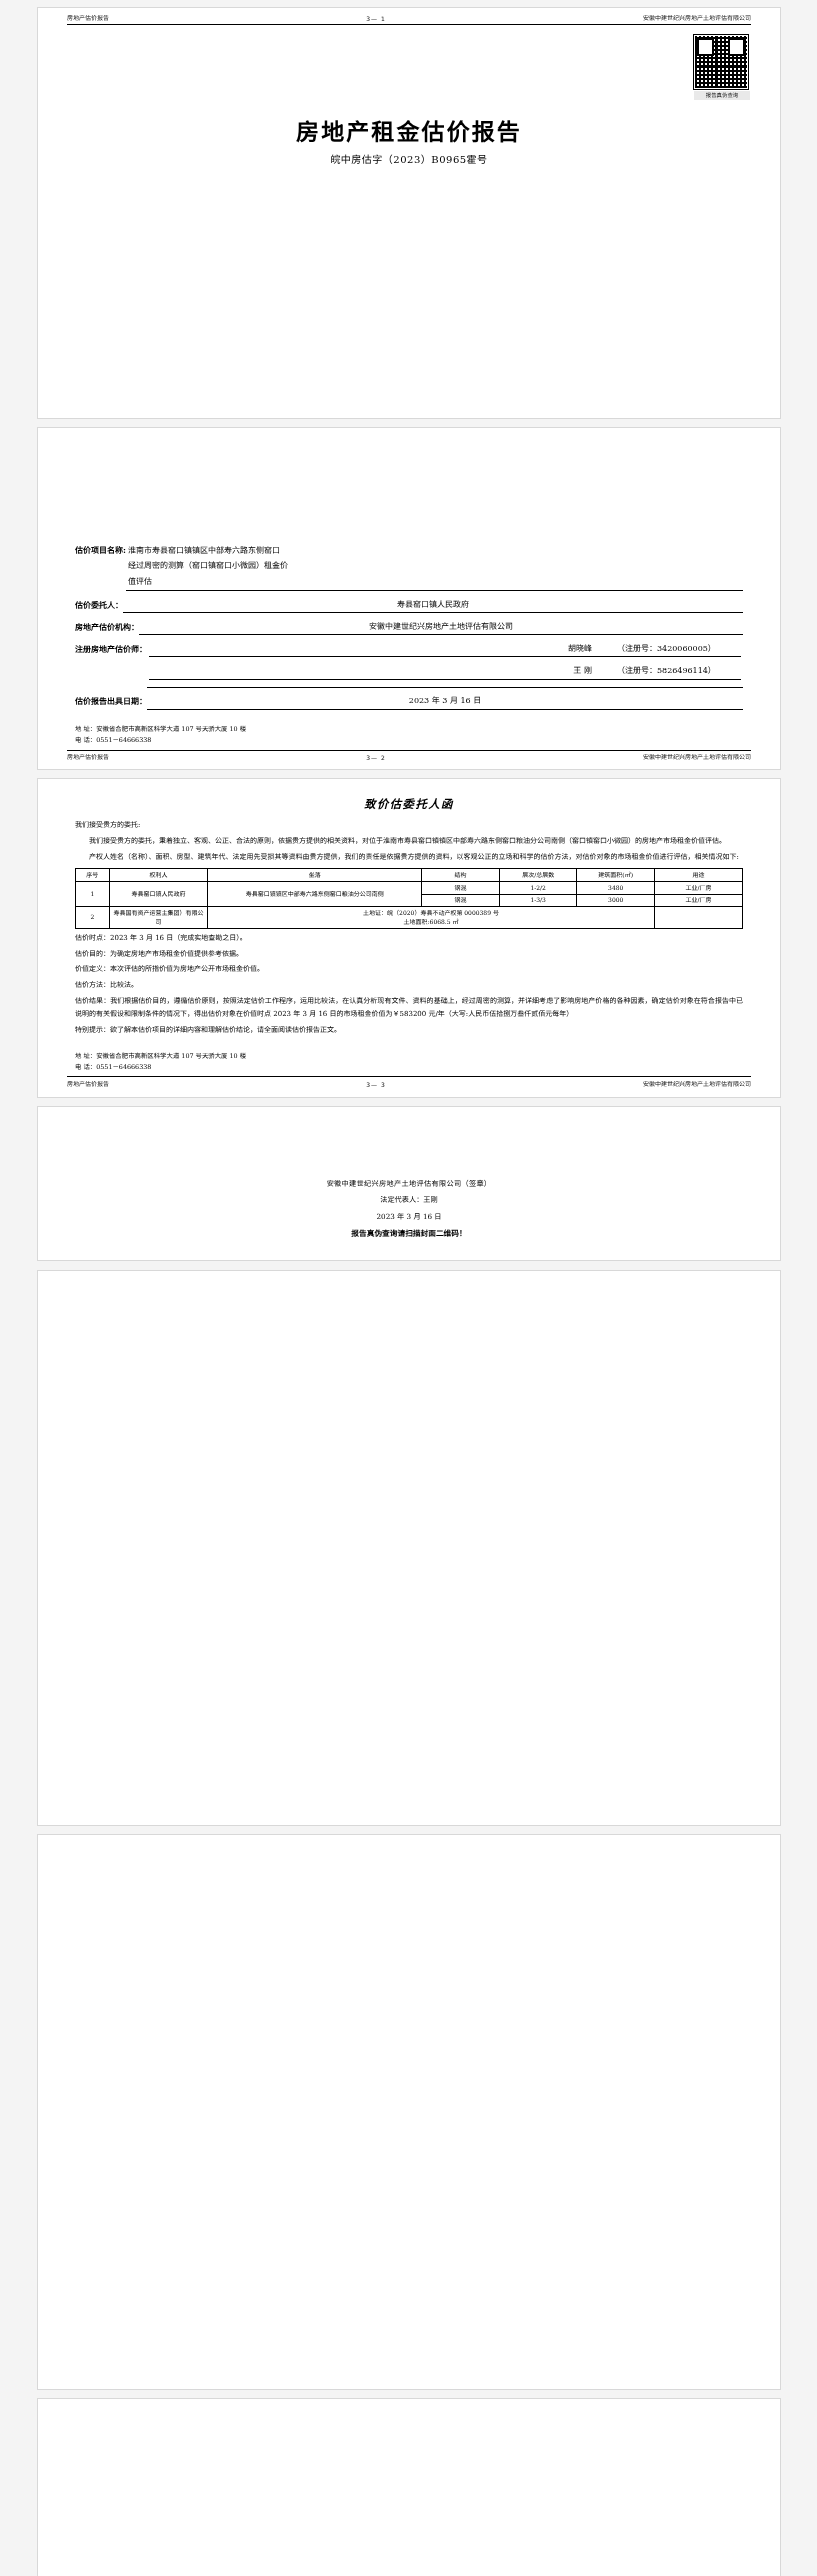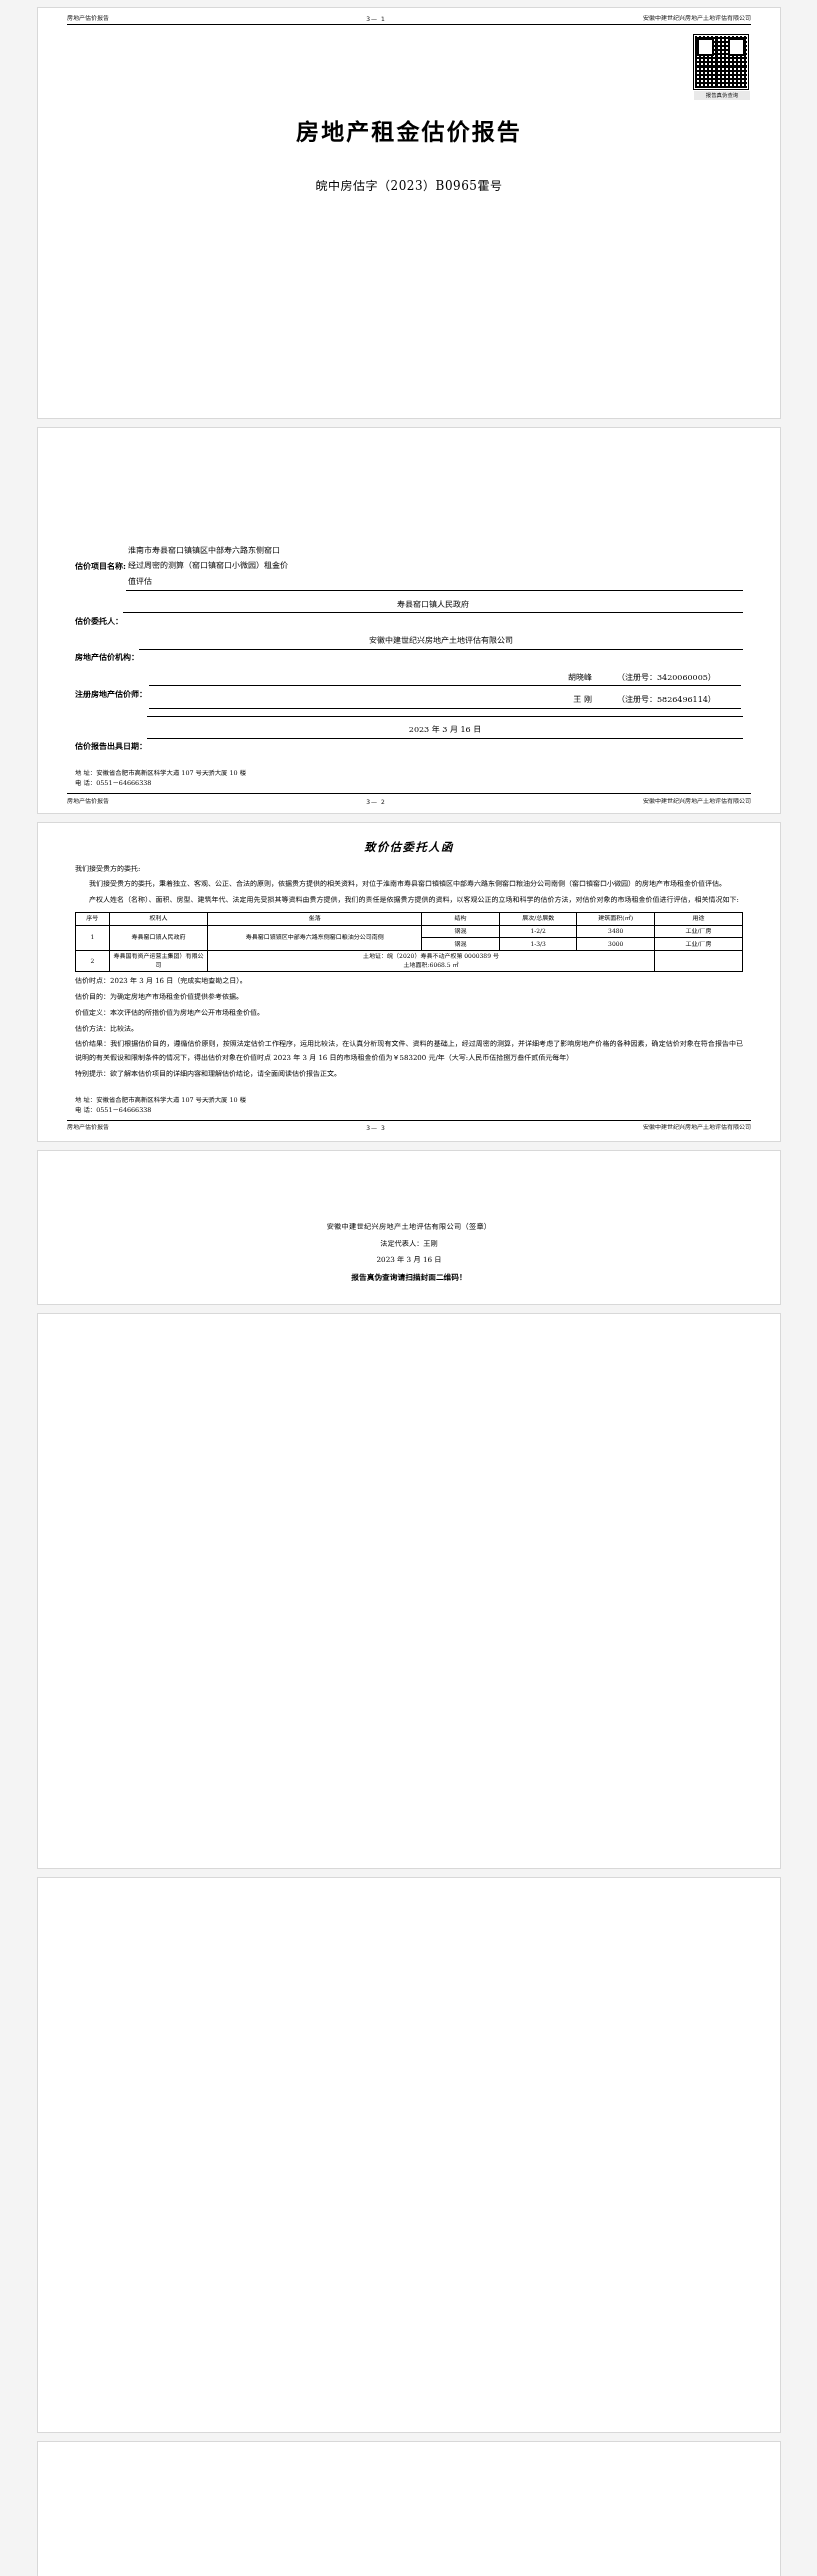--- a/index.html
+++ b/index.html
@@ -89,44 +89,43 @@
     font-family: "DejaVu Serif", "Liberation Serif", serif;
     font-weight: bold;
     font-size: 23px;
     letter-spacing: 2.1px;
     margin-top: 88px;
     color: #000;
   }
   .doc-code {
     text-align: center;
     font-family: "DejaVu Serif", "Liberation Serif", serif;
-    font-size: 12px;
+    font-size: 10px;
     letter-spacing: 0.5px;
-    margin-top: 29px;
+    margin-top: 4px;
     color: #000;
   }
   
   .p2 { padding: 6.2px 0 8.2px 0; }
   .fields {
     margin: 108px 37px 0 37px;
     font-family: "DejaVu Serif", "Liberation Serif", serif;
     font-size: 8px;
     color: #000;
   }
   .field-row {
     display: flex;
     align-items: flex-start;
     margin-bottom: 6.7px;
     line-height: 1.75;
   }
   .field-label {
     font-weight: bold;
     white-space: nowrap;
     flex: 0 0 auto;
-    margin-top: 16px;
   }
   .field-val {
     flex: 1 1 auto;
     border-bottom: 0.5px solid #000;
     padding: 0 2.1px 0.5px 2.1px;
     min-height: 11.3px;
   }
   .field-val.center { text-align: center; }
   .field-val.multi { line-height: 1.95; }
   .sig-row {

